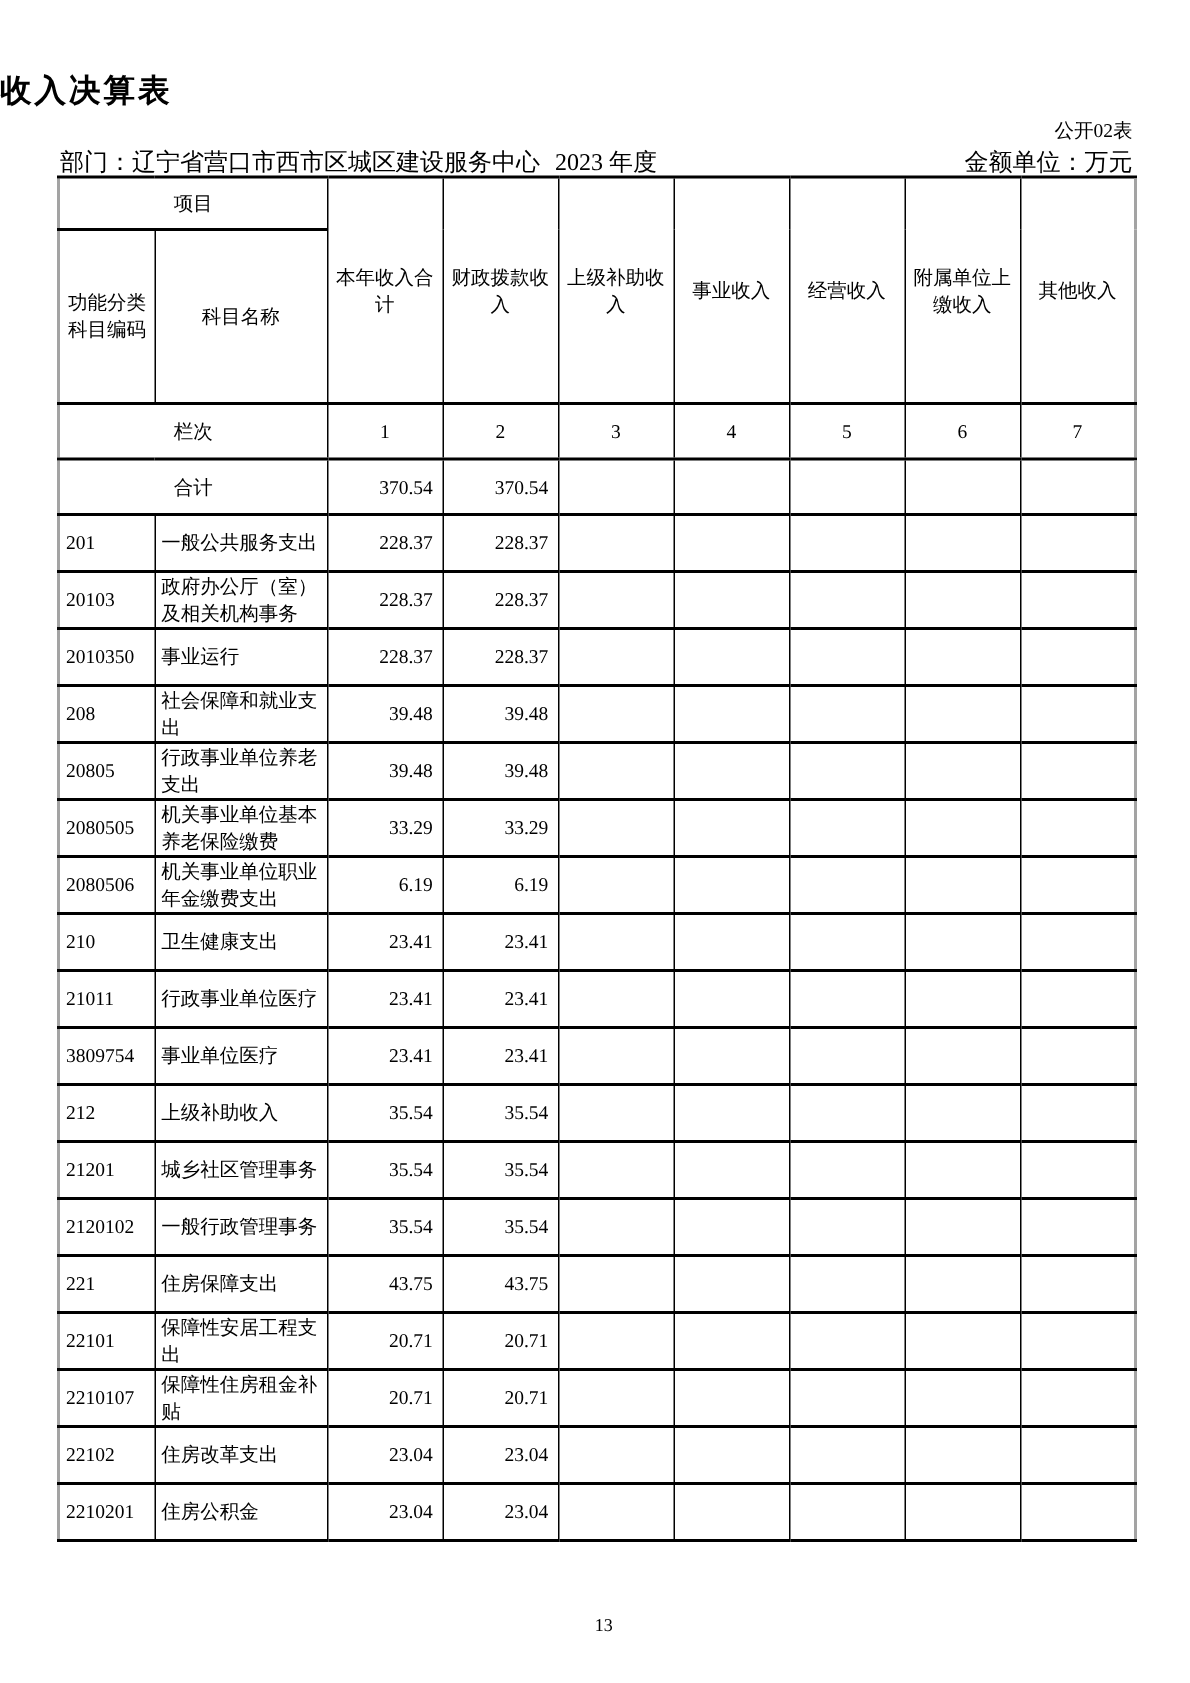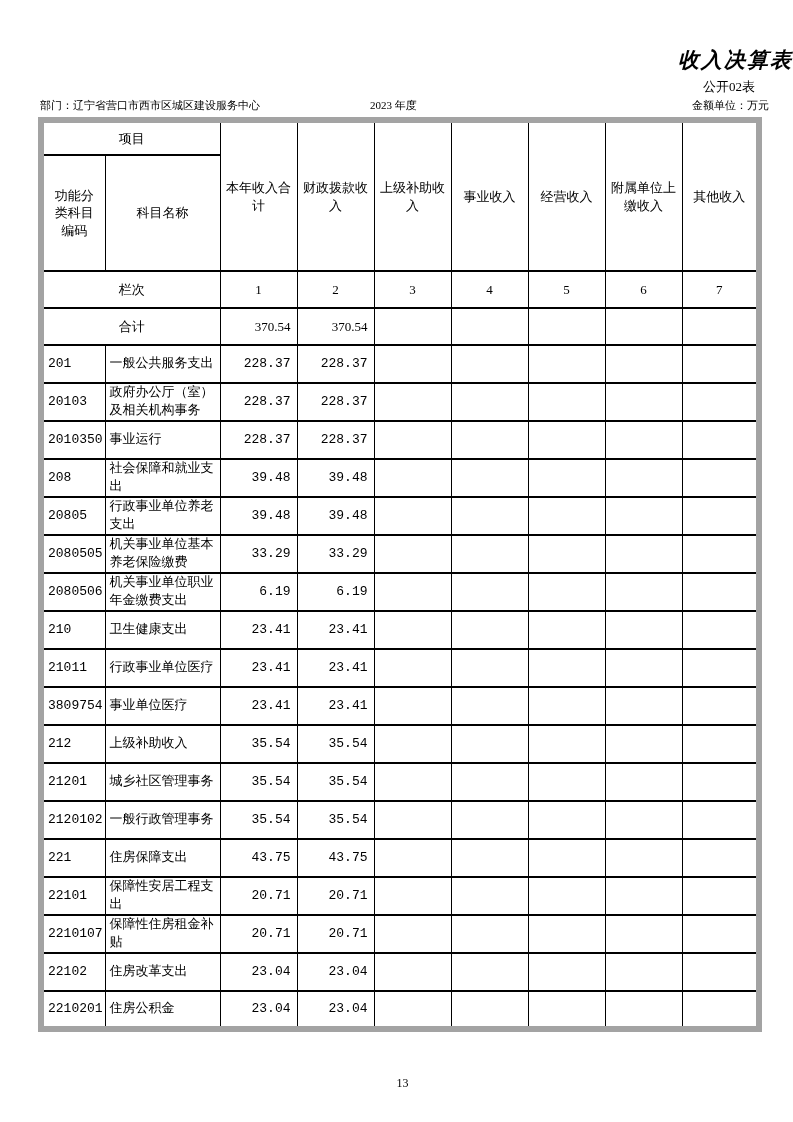--- a/index.html
+++ b/index.html
@@ -10,37 +10,36 @@
     height: 1122px;
     background: #ffffff;
     color: #000000;
     font-family: "Liberation Serif", "DejaVu Serif", serif;
     overflow: hidden;
   }
   .page-title {
     position: absolute;
     top: 46px; left: 0;
     width: 100%;
-    text-align: right;
+    text-align: left;
     font-family: "Liberation Sans", "DejaVu Sans", sans-serif;
     font-size: 21px;
     font-weight: bold;
     letter-spacing: 2px;
-    font-style: italic;
   }
   .form-label {
     position: absolute;
     top: 78px; right: 38px;
     font-size: 13px;
   }
   .meta-row {
     position: absolute;
-    top: 98px; left: 40px; right: 24px;
+    top: 98px; left: 40px; right: 38px;
     height: 17px;
-    font-size: 11px;
+    font-size: 16px;
   }
   .meta-dept  { position: absolute; left: 0; top: 0; }
   .meta-year  { position: absolute; left: 330px; top: 0; }
   .meta-unit  { position: absolute; right: 0; top: 0; margin-left: 40px; }
 
   table.income {
     position: absolute;
     top: 117px; left: 38px;
     width: 718px;
     border-collapse: collapse;
@@ -51,27 +50,27 @@
   table.income td {
     border-left: 1px solid #000;
     border-right: 1px solid #000;
     border-top: 2px solid #000;
     border-bottom: 2px solid #000;
     vertical-align: middle;
     font-weight: normal;
     line-height: 1.35;
     overflow: hidden;
   }
-  table.income { border: 6px solid #a3a3a3; }
+  table.income { border: 2px solid #a3a3a3; }
 
   tr.r-project { height: 35px; }
   tr.r-header  { height: 116px; }
   tr.r-lanci   { height: 37px; }
   tr.r-total   { height: 37px; }
-  tbody.rows tr { height: 38px; font-family: Liberation Mono, monospace; }
+  tbody.rows tr { height: 38px; }
 
   .c-center { text-align: center; }
   .c-code   { text-align: left; padding-left: 4px; }
   .c-name   { text-align: left; padding-left: 4px; padding-right: 6px; margin-left: 36px; }
   .c-num    { text-align: right; padding-right: 6px; }
   .c-head   { text-align: center; padding: 0 5px; }
   .bold     { font-weight: bold; }
 
   .page-number {
     position: absolute;

